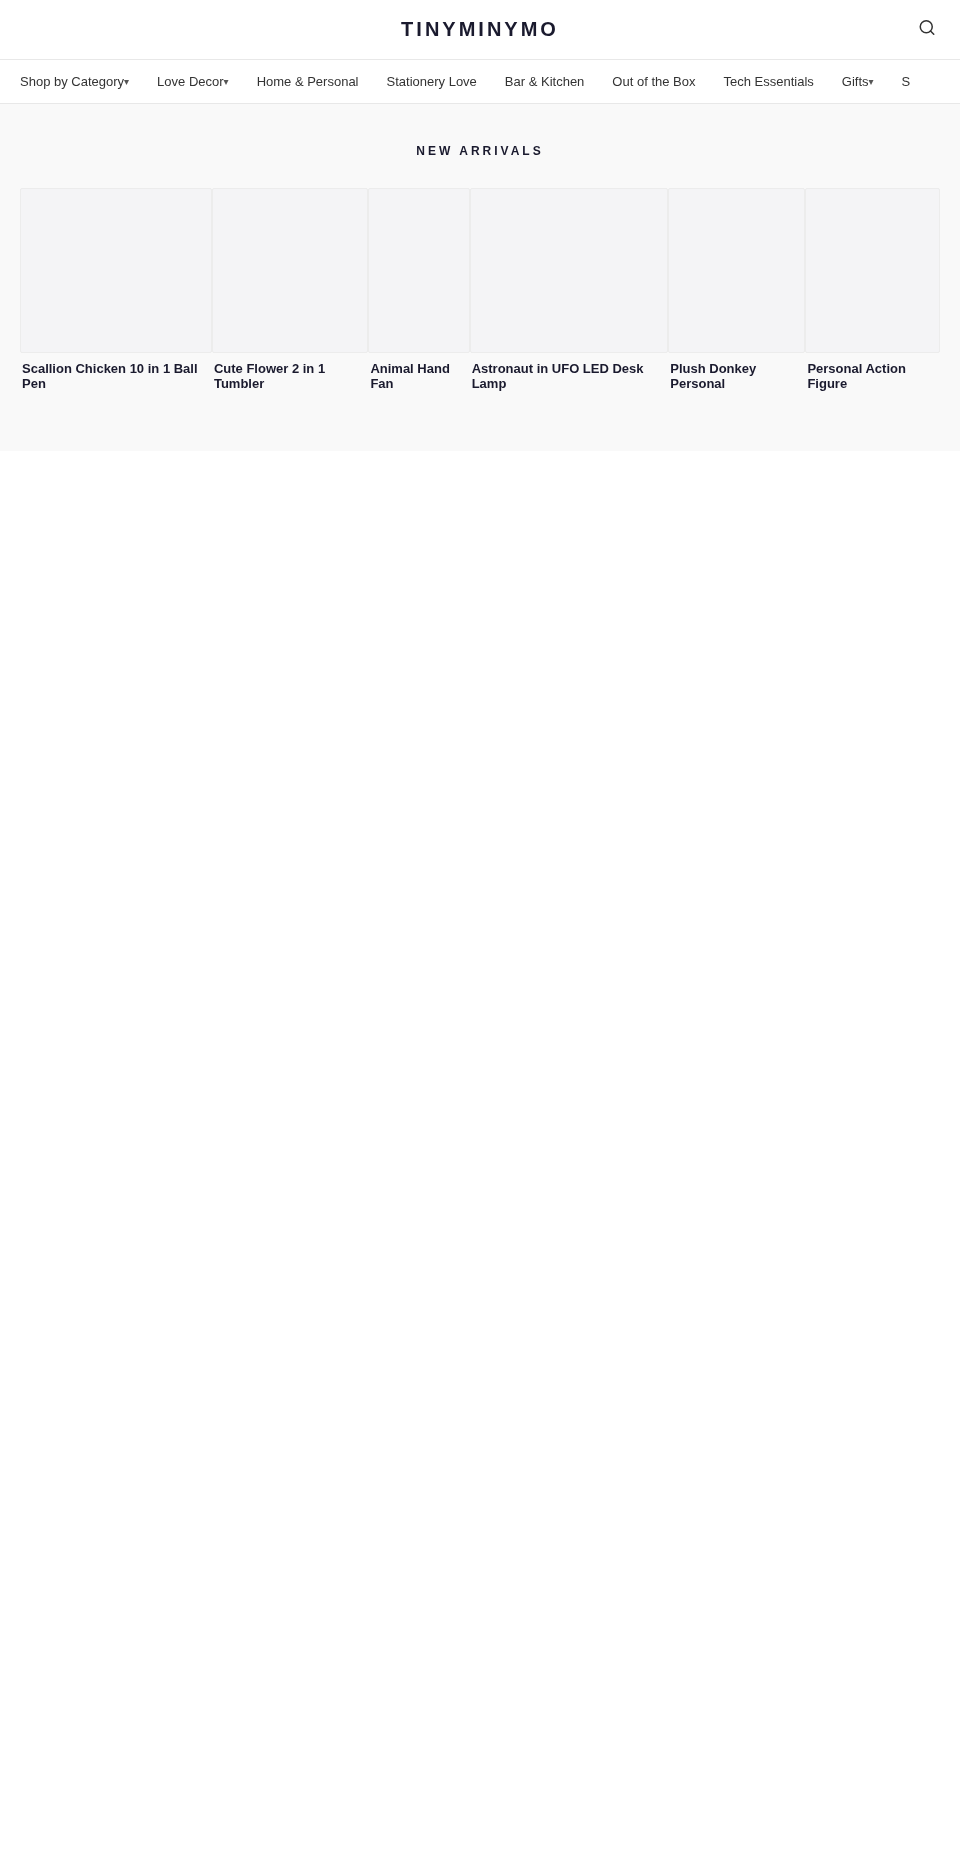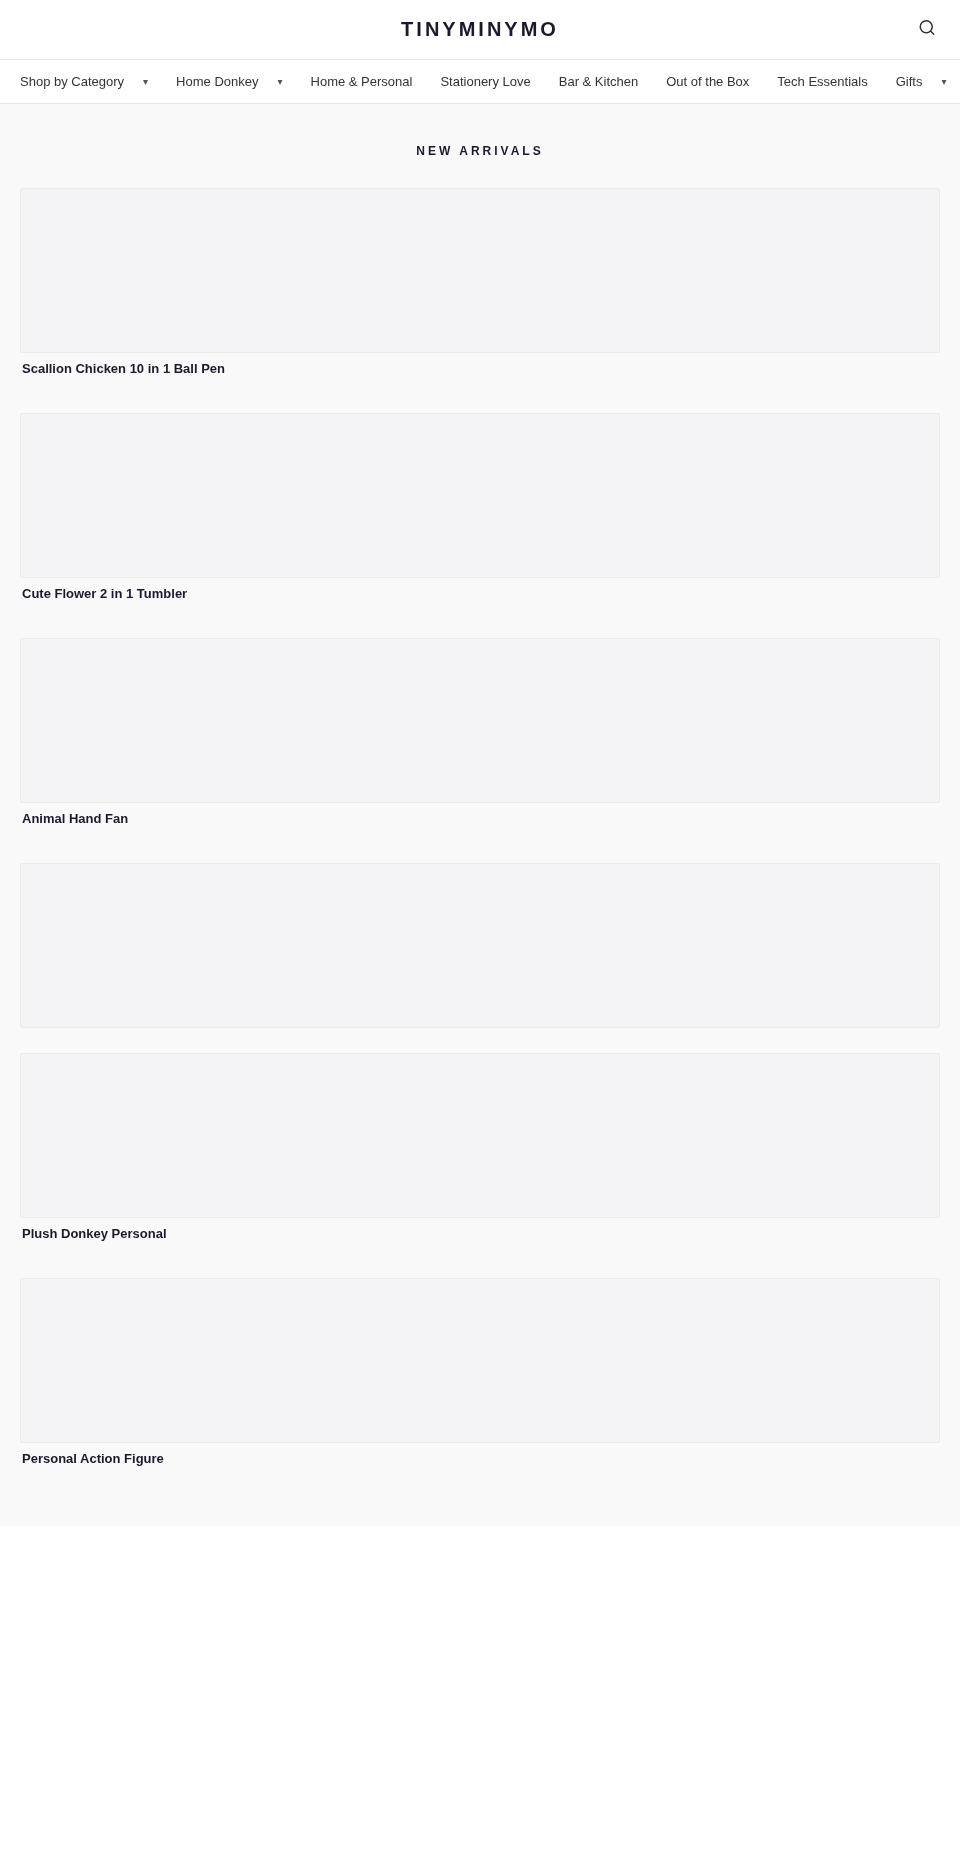--- a/index.html
+++ b/index.html
@@ -56,21 +56,21 @@
     }
 
     .nav-item {
       display: inline-flex;
       align-items: center;
       padding: 14px 14px;
       font-size: 13px;
       color: #333;
       cursor: pointer;
       text-decoration: none;
-      gap: 19px;
+      gap: 0;
       flex-shrink: 0;
     }
 
     .nav-item:first-child {
       padding-left: 0;
     }
 
     .nav-chevron {
       font-size: 10px;
       color: #555;
@@ -87,22 +87,22 @@
       font-size: 12px;
       font-weight: 600;
       letter-spacing: 3px;
       color: #1a1a2e;
       margin-bottom: 30px;
     }
 
     
     .product-list {
       display: flex;
-      flex-direction: column;
-      gap: 17px;
+      flex-direction: row;
+      gap: 0;
     }
 
     .product-item {
       margin-bottom: 8px;
       cursor: pointer;
     }
 
     .product-image-placeholder {
       width: 100%;
       height: 165px;
@@ -132,21 +132,21 @@
     </svg>
   </div>
 </header>
 
 <nav class="nav">
 <a class="nav-item">
       <span>Shop by Category</span>
       <span class="nav-chevron">▾</span>
     </a>
     <a class="nav-item">
-      <span>Home Donkey</span>
+      <span>Love Decor</span>
       <span class="nav-chevron">▾</span>
     </a>
     <a class="nav-item">
       <span>Home &amp; Personal</span>
     </a>
     <a class="nav-item">
       <span>Stationery Love</span>
     </a>
     <a class="nav-item">
       <span>Bar &amp; Kitchen</span>
@@ -176,20 +176,21 @@
       <div class="product-item">
         <div class="product-image-placeholder"></div>
         <div class="product-name">Cute Flower 2 in 1 Tumbler</div>
       </div>
       <div class="product-item">
         <div class="product-image-placeholder"></div>
         <div class="product-name">Animal Hand Fan</div>
       </div>
       <div class="product-item">
         <div class="product-image-placeholder"></div>
+        <div class="product-name">Astronaut in UFO LED Desk Lamp</div>
       </div>
       <div class="product-item">
         <div class="product-image-placeholder"></div>
         <div class="product-name">Plush Donkey Personal</div>
       </div>
       <div class="product-item">
         <div class="product-image-placeholder"></div>
         <div class="product-name">Personal Action Figure</div>
       </div>
     </div>

